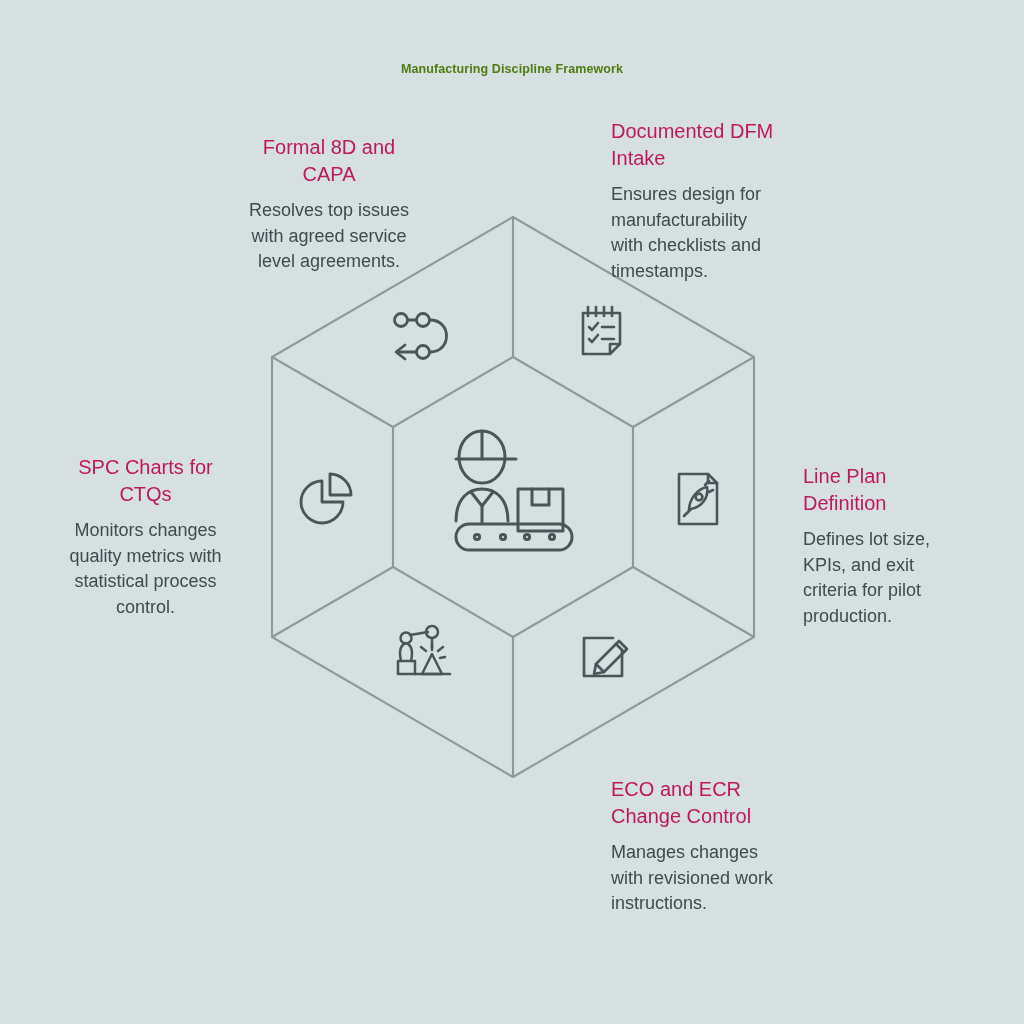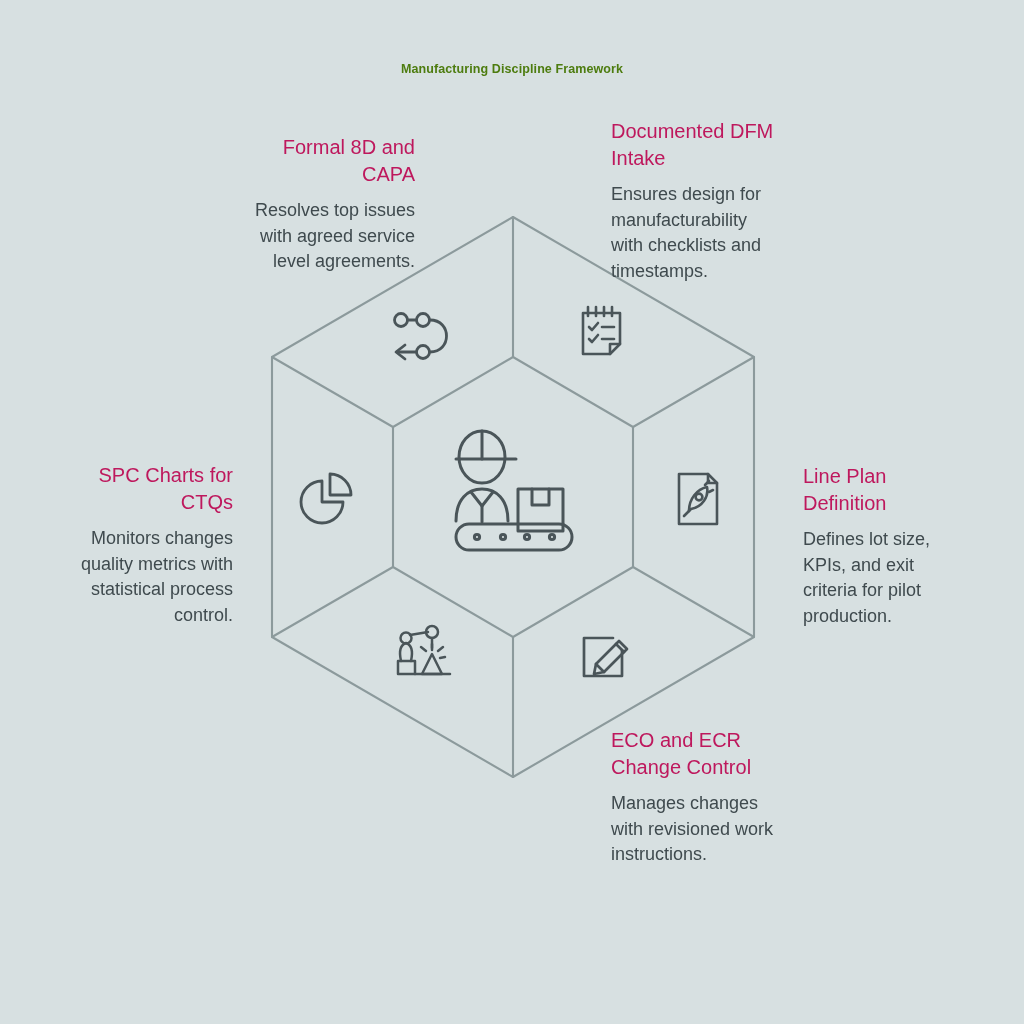--- a/index.html
+++ b/index.html
@@ -31,30 +31,30 @@
     color:#be185d;
     line-height:1.33;
     margin:0 0 11px 0;
   }
   .label .desc{
     font-size:18px;
     color:#3f4a4e;
     line-height:1.42;
     margin:0;
   }
-  .label.right-align{text-align:right;}
+  .label.right-align{text-align:center;}
   .label.left-align{text-align:left;}
 
   
   #lbl-capa   {left:243px;  top:134px; width:172px;}
   #lbl-dfm    {left:611px;  top:118px; width:170px;}
-  #lbl-spc    {left:74px;   top:454px; width:159px;margin-top:8px;}
+  #lbl-spc    {left:66px;   top:454px; width:159px;}
   #lbl-pilot  {left:803px;  top:463px; width:168px;}
   #lbl-line   {left:238px;  top:761px; width:160px;}
-  #lbl-eco    {left:611px;  top:727px; width:180px;}
+  #lbl-eco    {left:611px;  top:776px; width:180px;}
 </style>
 </head>
 <body>
 
 <div id="stage">
 
   <div class="chart-title">Manufacturing Discipline Framework</div>
 
   <svg class="hexart" viewBox="0 0 1024 1024">
     <g fill="none" stroke="#8c9a9c" stroke-width="2.1" stroke-linecap="round" stroke-linejoin="round">

